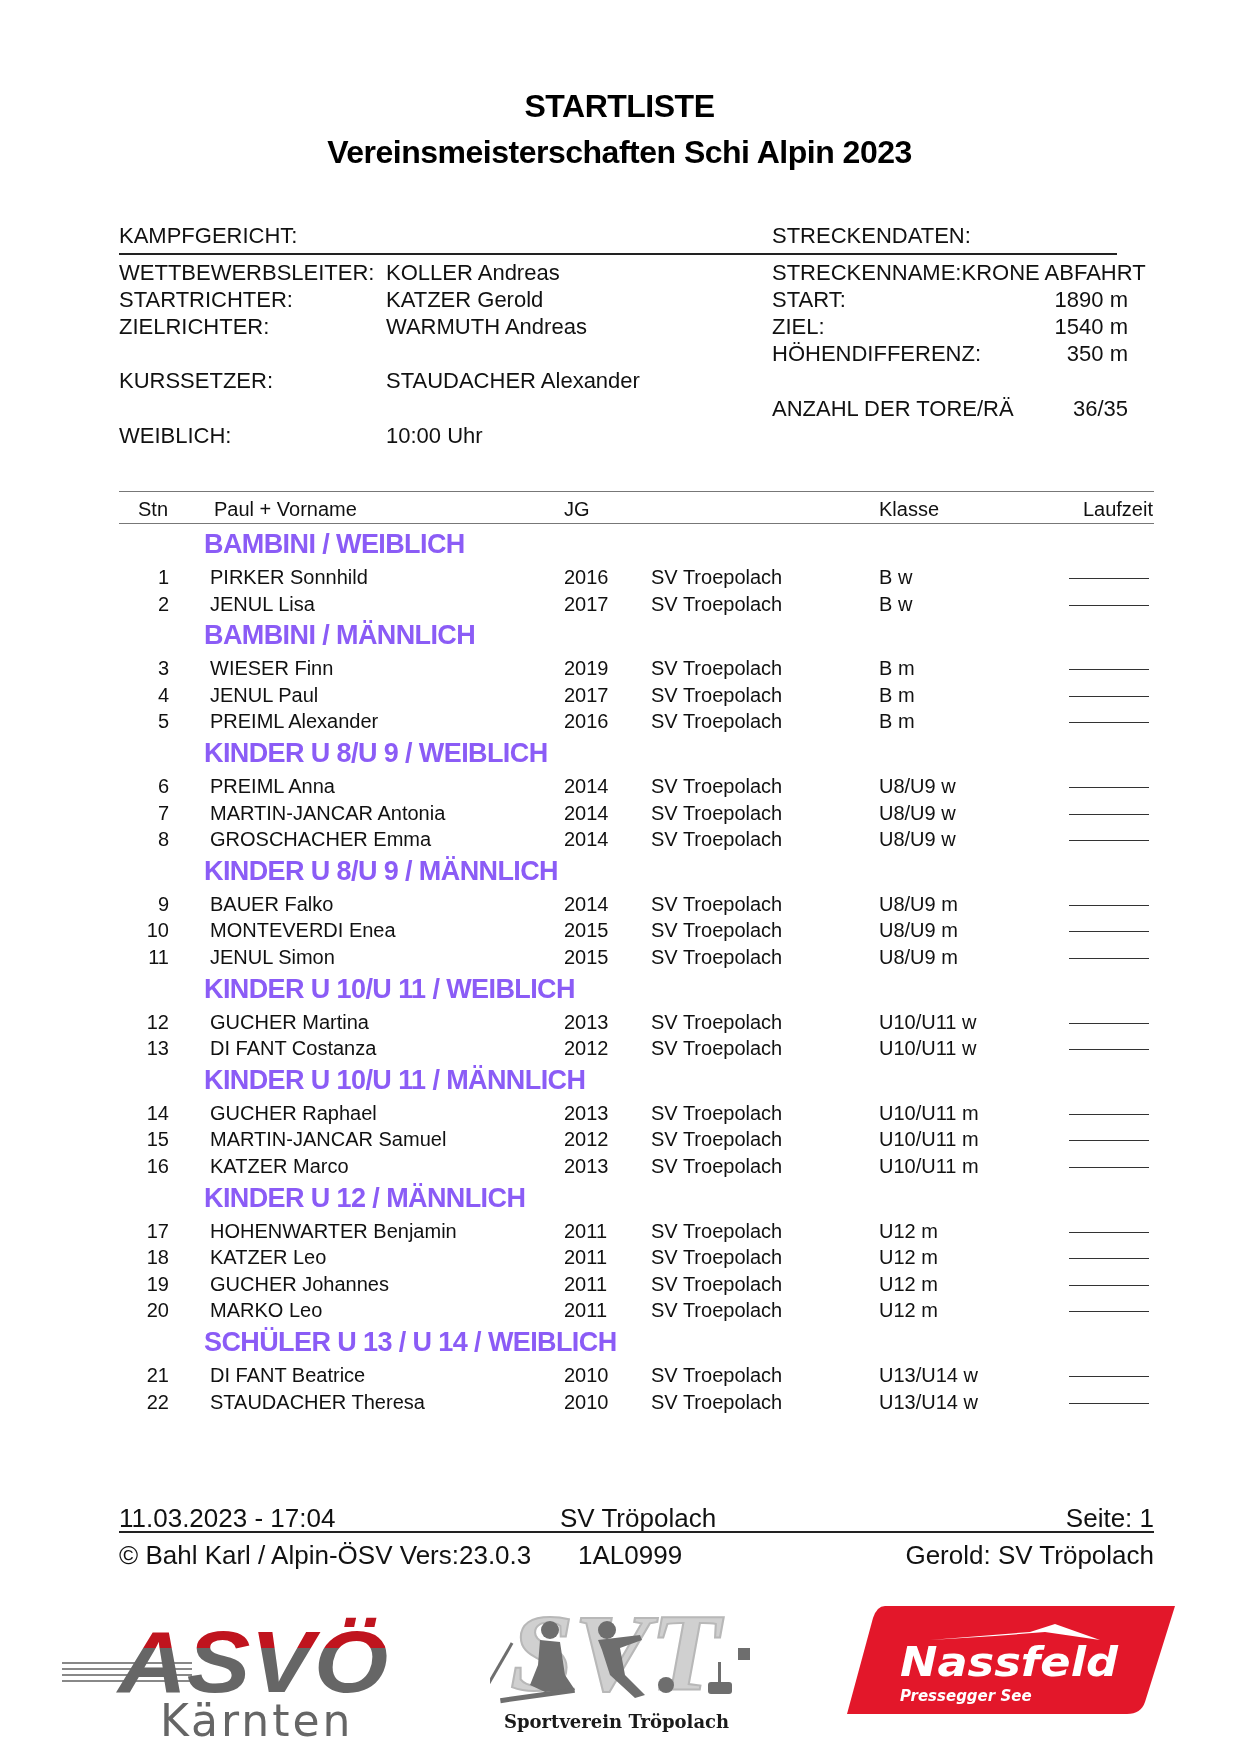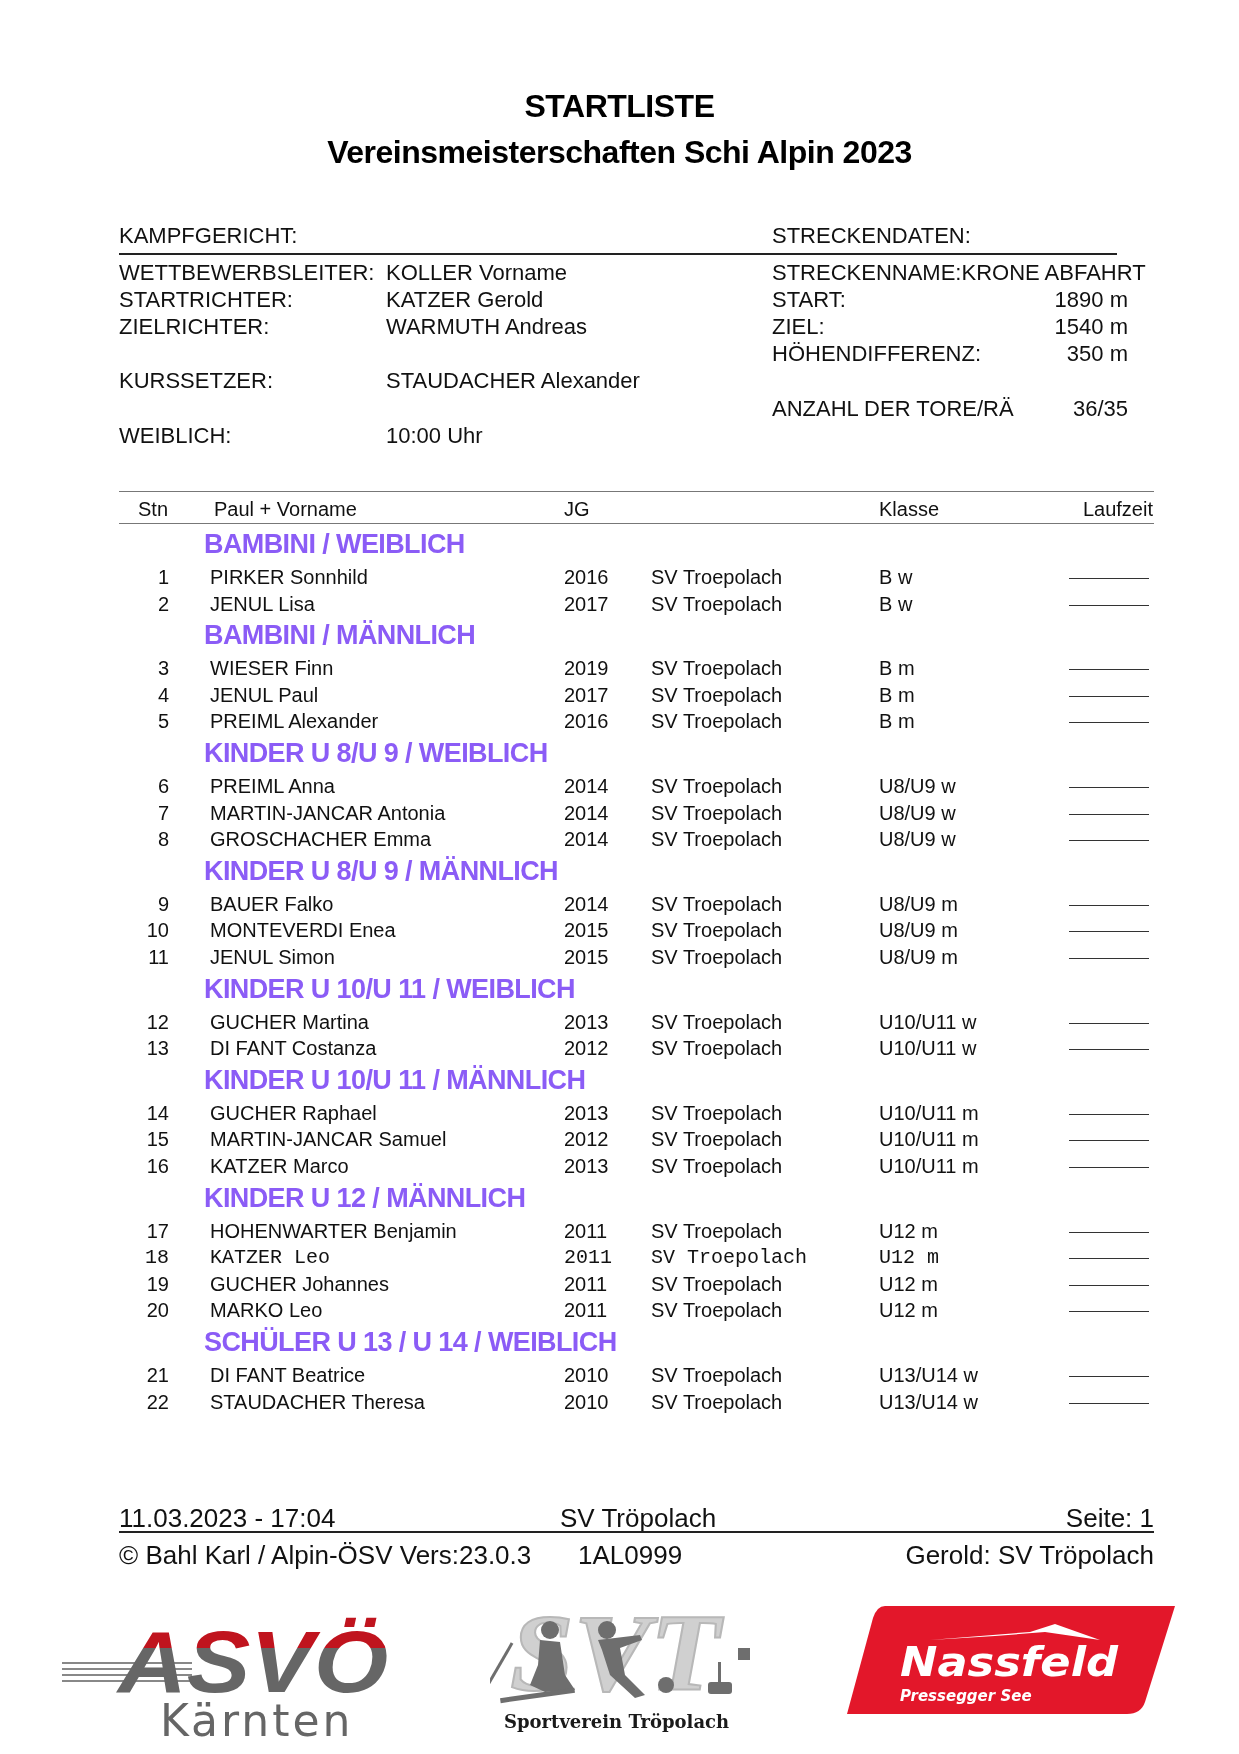--- a/index.html
+++ b/index.html
@@ -38,21 +38,21 @@
 <body>
 
 <div class="title t1">STARTLISTE</div>
 <div class="title t2">Vereinsmeisterschaften Schi Alpin 2023</div>
 
 <div class="meta meta-left-label" style="top:222px">KAMPFGERICHT:</div>
 <div class="meta meta-right-label" style="top:222px">STRECKENDATEN:</div>
 <div class="divider" style="top:253px;left:119px;width:998px;"></div>
 
 <div class="meta meta-left-label" style="top:259px">WETTBEWERBSLEITER:</div>
-<div class="meta meta-left-value" style="top:259px">KOLLER Vorname</div>
+<div class="meta meta-left-value" style="top:259px">KOLLER Andreas</div>
 <div class="meta meta-left-label" style="top:286px">STARTRICHTER:</div>
 <div class="meta meta-left-value" style="top:286px">KATZER Gerold</div>
 <div class="meta meta-left-label" style="top:313px">ZIELRICHTER:</div>
 <div class="meta meta-left-value" style="top:313px">WARMUTH Andreas</div>
 <div class="meta meta-left-label" style="top:367px">KURSSETZER:</div>
 <div class="meta meta-left-value" style="top:367px">STAUDACHER Alexander</div>
 <div class="meta meta-left-label" style="top:422px">WEIBLICH:</div>
 <div class="meta meta-left-value" style="top:422px">10:00 Uhr</div>
 
 <div class="meta meta-right-label" style="top:259px">STRECKENNAME:KRONE ABFAHRT</div>
@@ -210,21 +210,21 @@
     </div>
     <div class="section" style="top: 1182.6px;">KINDER U 12 / MÄNNLICH</div>
     <div class="row" style="top: 1217.6px;">
       <span class="stn">17</span>
       <span class="name">HOHENWARTER Benjamin</span>
       <span class="jg">2011</span>
       <span class="club">SV Troepolach</span>
       <span class="klasse">U12 m</span>
       <span class="laufzeit"></span>
     </div>
-    <div class="row" style="top: 1244.2px; font-family: Liberation Mono, monospace;">
+    <div class="row" style="top: 1244.2px;">
       <span class="stn">18</span>
       <span class="name">KATZER Leo</span>
       <span class="jg">2011</span>
       <span class="club">SV Troepolach</span>
       <span class="klasse">U12 m</span>
       <span class="laufzeit"></span>
     </div>
     <div class="row" style="top: 1270.8px;">
       <span class="stn">19</span>
       <span class="name">GUCHER Johannes</span>

